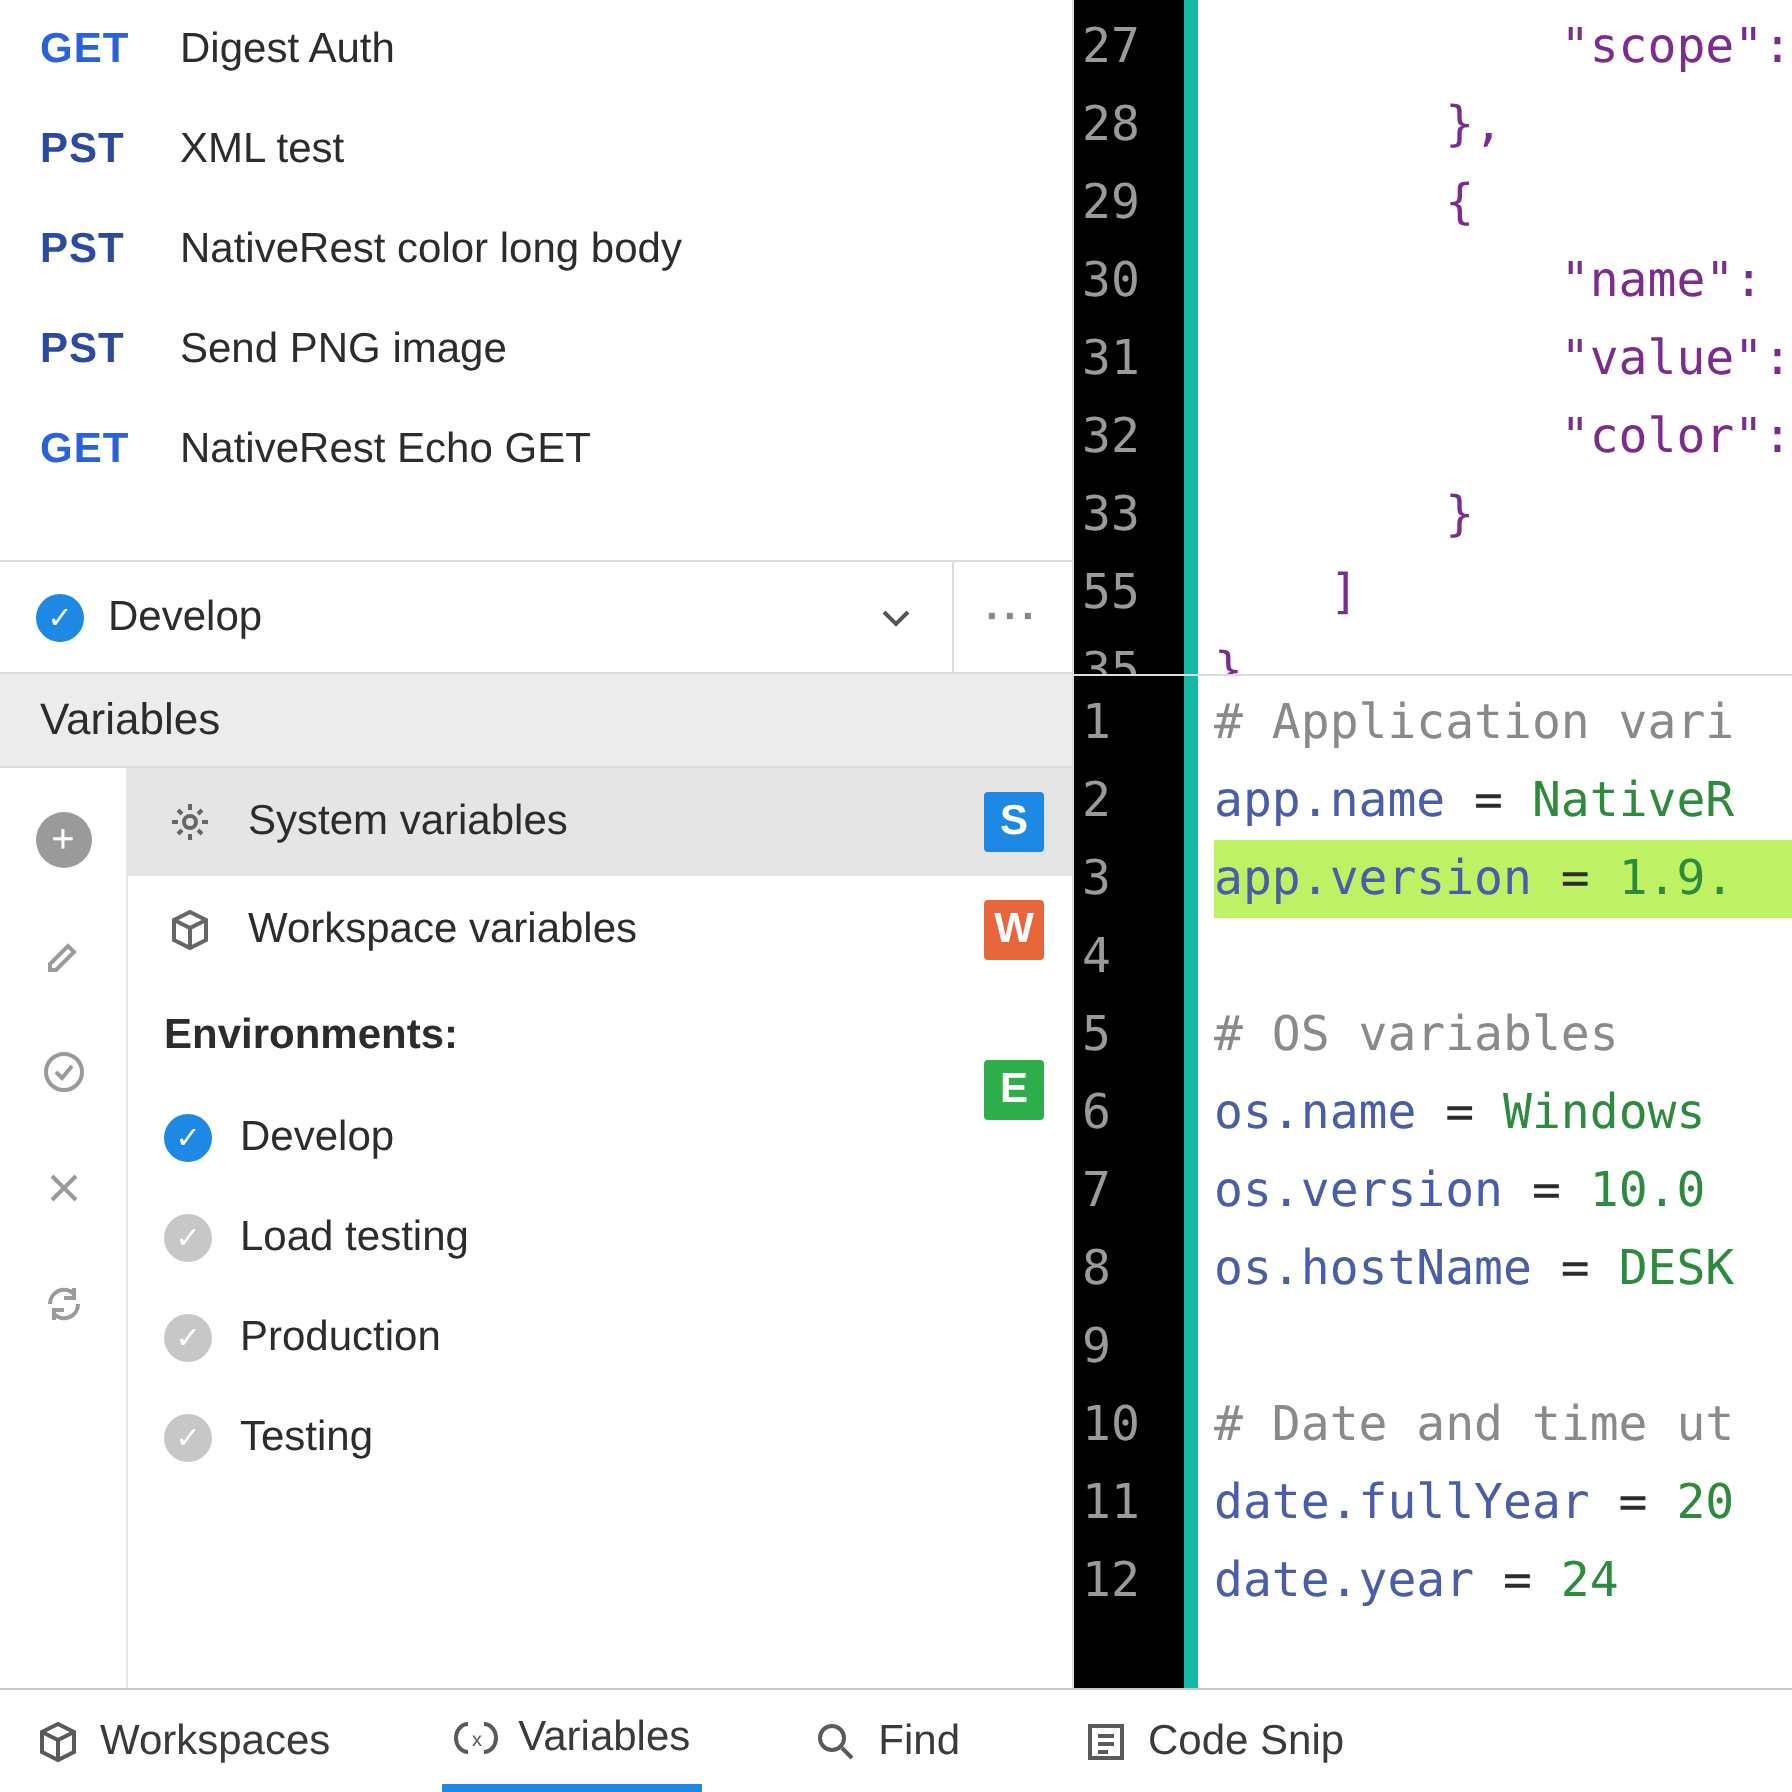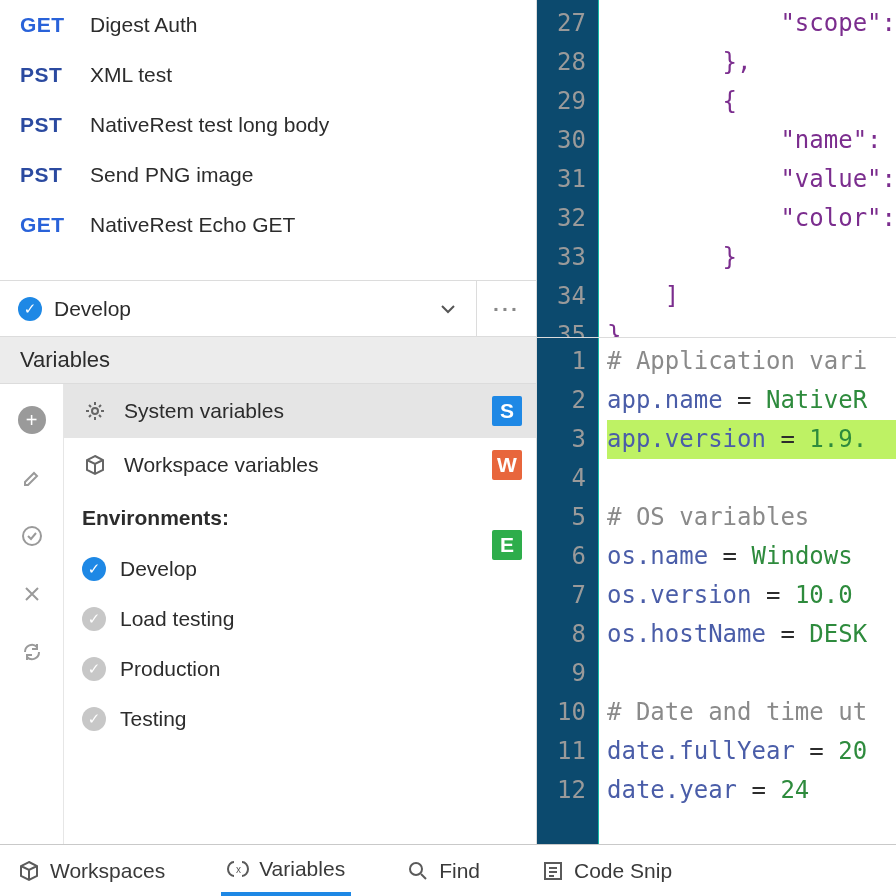--- a/index.html
+++ b/index.html
@@ -35,21 +35,21 @@
 .badge { width: 30px; height: 30px; color: #fff; font-weight: 700; display: flex; align-items: center; justify-content: center; border-radius: 2px; position: absolute; right: 14px; }
 .b-s { background: #1e88e5; }
 .b-g { background: #8e44ad; }
 .b-w { background: #e8663c; }
 .b-e { background: #2ead4b; }
 .env-hdr { font-weight: 700; padding: 14px 18px; position: relative; }
 .env-item { display: flex; align-items: center; gap: 14px; padding: 13px 18px; }
 
 
 .right { flex: 1; display: flex; overflow: hidden; font-family: "Consolas", "Menlo", monospace; font-size: 24px; }
-.gut { background: #0c4a6e; width: 62px; text-align: right; padding: 4px 12px 4px 4px; color: #9a9a9a; line-height: 39px; border-right: 1px solid #14b8a6; }
+.gut { background: #000000; width: 62px; text-align: left; padding: 4px 12px 4px 4px; color: #9a9a9a; line-height: 39px; border-right: 7px solid #14b8a6; }
 .code { flex: 1; padding: 4px 0 4px 8px; line-height: 39px; white-space: pre; }
 .p { color: #7b2d8e; }
 .k { color: #4a5da8; }
 .c { color: #8a8a8a; }
 .v { color: #2e8b3d; }
 .hl { background: #bef264; display: inline-block; width: 100%; }
 
 
 .split { display: flex; flex-direction: column; flex: 1; }
 .edtop { flex: 0 0 337px; display: flex; overflow: hidden; }
@@ -77,21 +77,21 @@
           <div class="request-row">
             <span class="method get">GET</span>
             <span class="req-name">Digest Auth</span>
           </div>
           <div class="request-row">
             <span class="method pst">PST</span>
             <span class="req-name">XML test</span>
           </div>
           <div class="request-row">
             <span class="method pst">PST</span>
-            <span class="req-name">NativeRest test long body</span>
+            <span class="req-name">NativeRest color long body</span>
           </div>
           <div class="request-row">
             <span class="method pst">PST</span>
             <span class="req-name">Send PNG image</span>
           </div>
           <div class="request-row">
             <span class="method get">GET</span>
             <span class="req-name">NativeRest Echo GET</span>
           </div>
         </div>
@@ -181,21 +181,21 @@
     <div class="split">
       <div class="edtop right">
         <div class="gut" id="gut-top">
             <div>27</div>
             <div>28</div>
             <div>29</div>
             <div>30</div>
             <div>31</div>
             <div>32</div>
             <div>33</div>
-            <div>34</div>
+            <div>55</div>
             <div>35</div>
           </div>
         <div class="code" id="code-top"><div><span class="p">            "scope":</span></div><div><span class="p">        },</span></div><div><span class="p">        {</span></div><div><span class="p">            "name":</span></div><div><span class="p">            "value":</span></div><div><span class="p">            "color":</span></div><div><span class="p">        }</span></div><div><span class="p">    ]</span></div><div><span class="p">}</span></div></div>
       </div>
       <div class="edbot right">
         <div class="gut" id="gut-bot">
             <div>1</div>
             <div>2</div>
             <div>3</div>
             <div>4</div>

